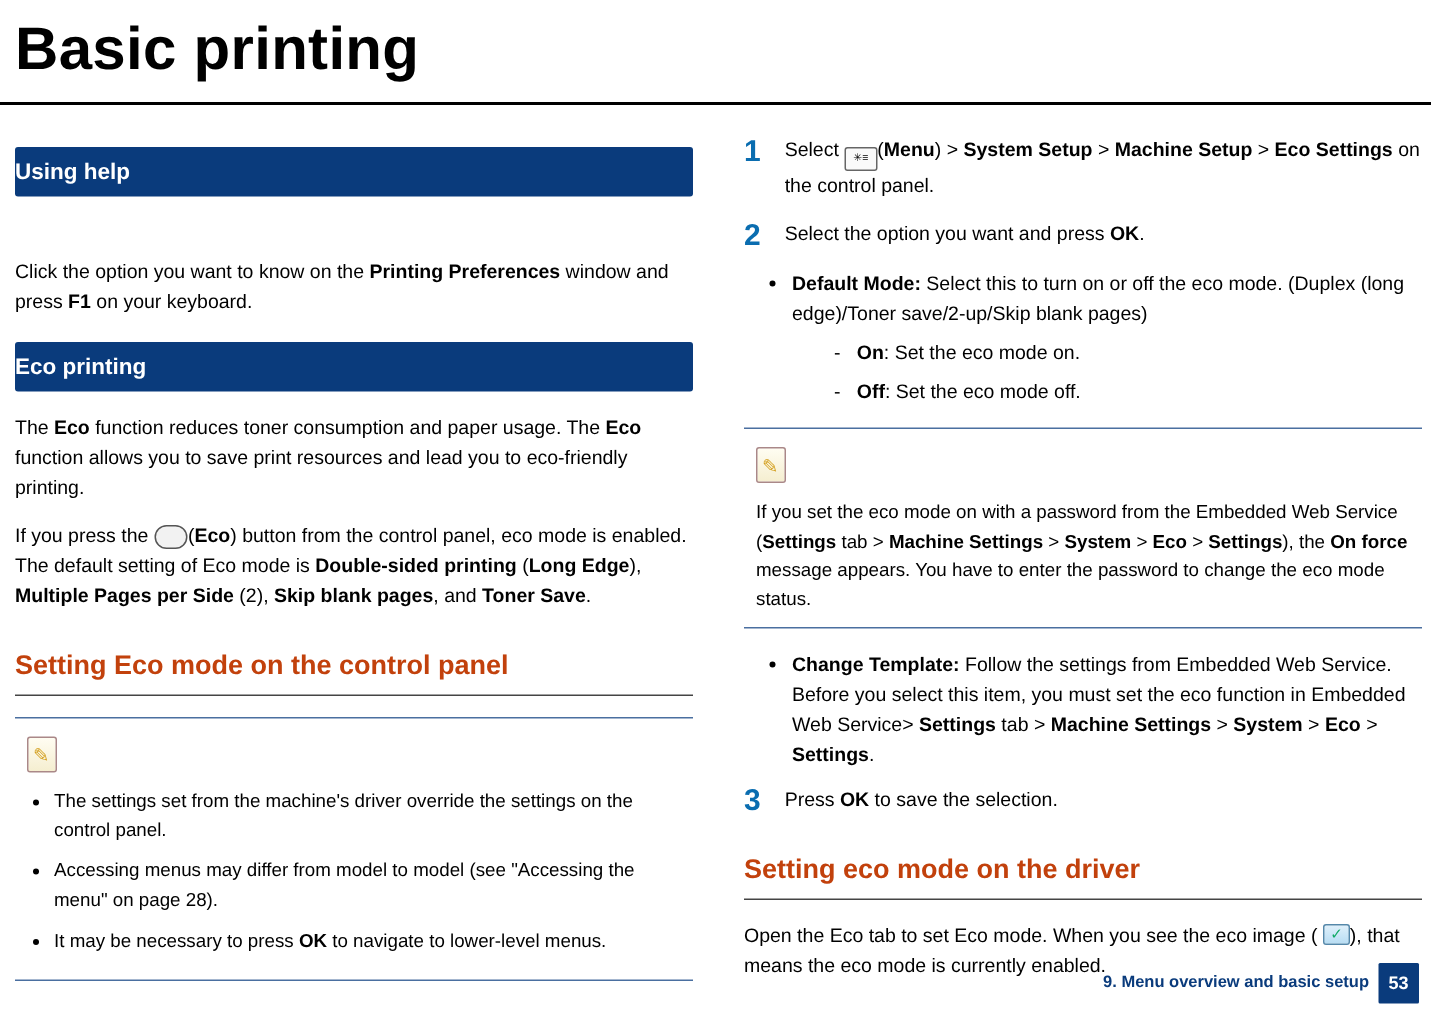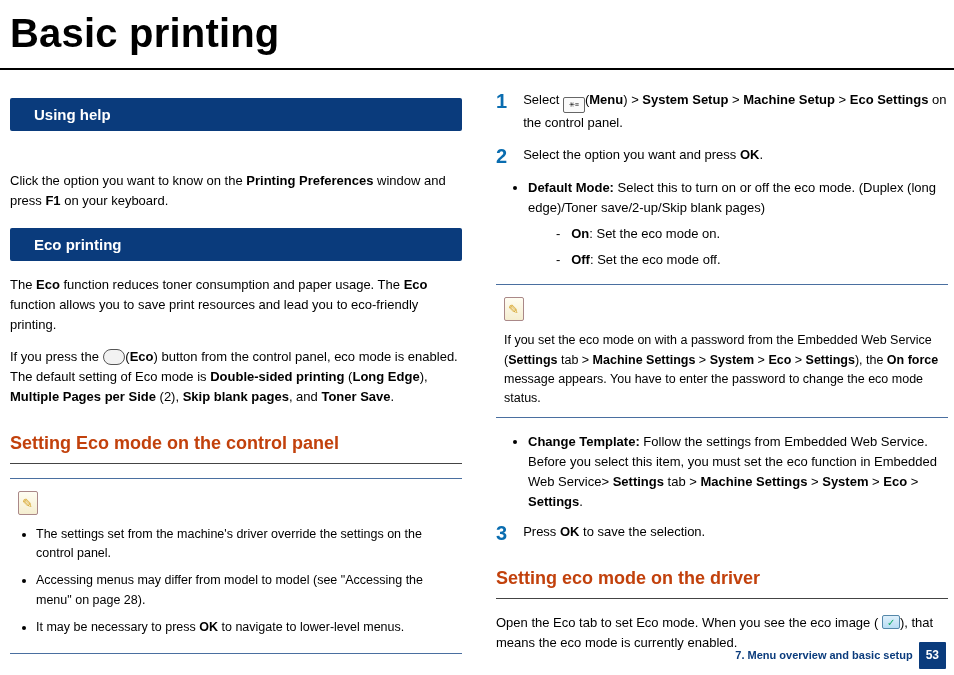--- a/index.html
+++ b/index.html
@@ -25,21 +25,21 @@
       display: flex;
       gap: 34px;
       padding: 0 6px 0 10px;
     }
     .col { flex: 1; }
     .section-bar {
       background: #0a3b7c;
       color: #fff;
       font-weight: 700;
       font-size: 15px;
-      padding: 5px 24px;
+      padding: 5px 0;
       border-radius: 2px;
       margin: 8px 0 14px;
     }
     p { margin: 0 0 12px; }
     .sub-head {
       font-size: 18px;
       font-weight: 600;
       color: #c2410c;
       border-bottom: 1.5px solid #444;
       padding-bottom: 5px;
@@ -224,15 +224,15 @@
 
     <div class="sub-head">Setting eco mode on the driver</div>
     <p>
       <span>Open the Eco tab to set Eco mode. When you see the eco image ( </span><span class="eco-badge"></span><span>), that means the eco mode is currently enabled.</span>
     </p>
 
   </div>
 </div>
 
 <div class="footer">
-  <span class="footer-text">7. Menu overview and basic setup</span>
+  <span class="footer-text">9. Menu overview and basic setup</span>
   <span class="page-badge">53</span>
 </div>
 
 </body></html>

